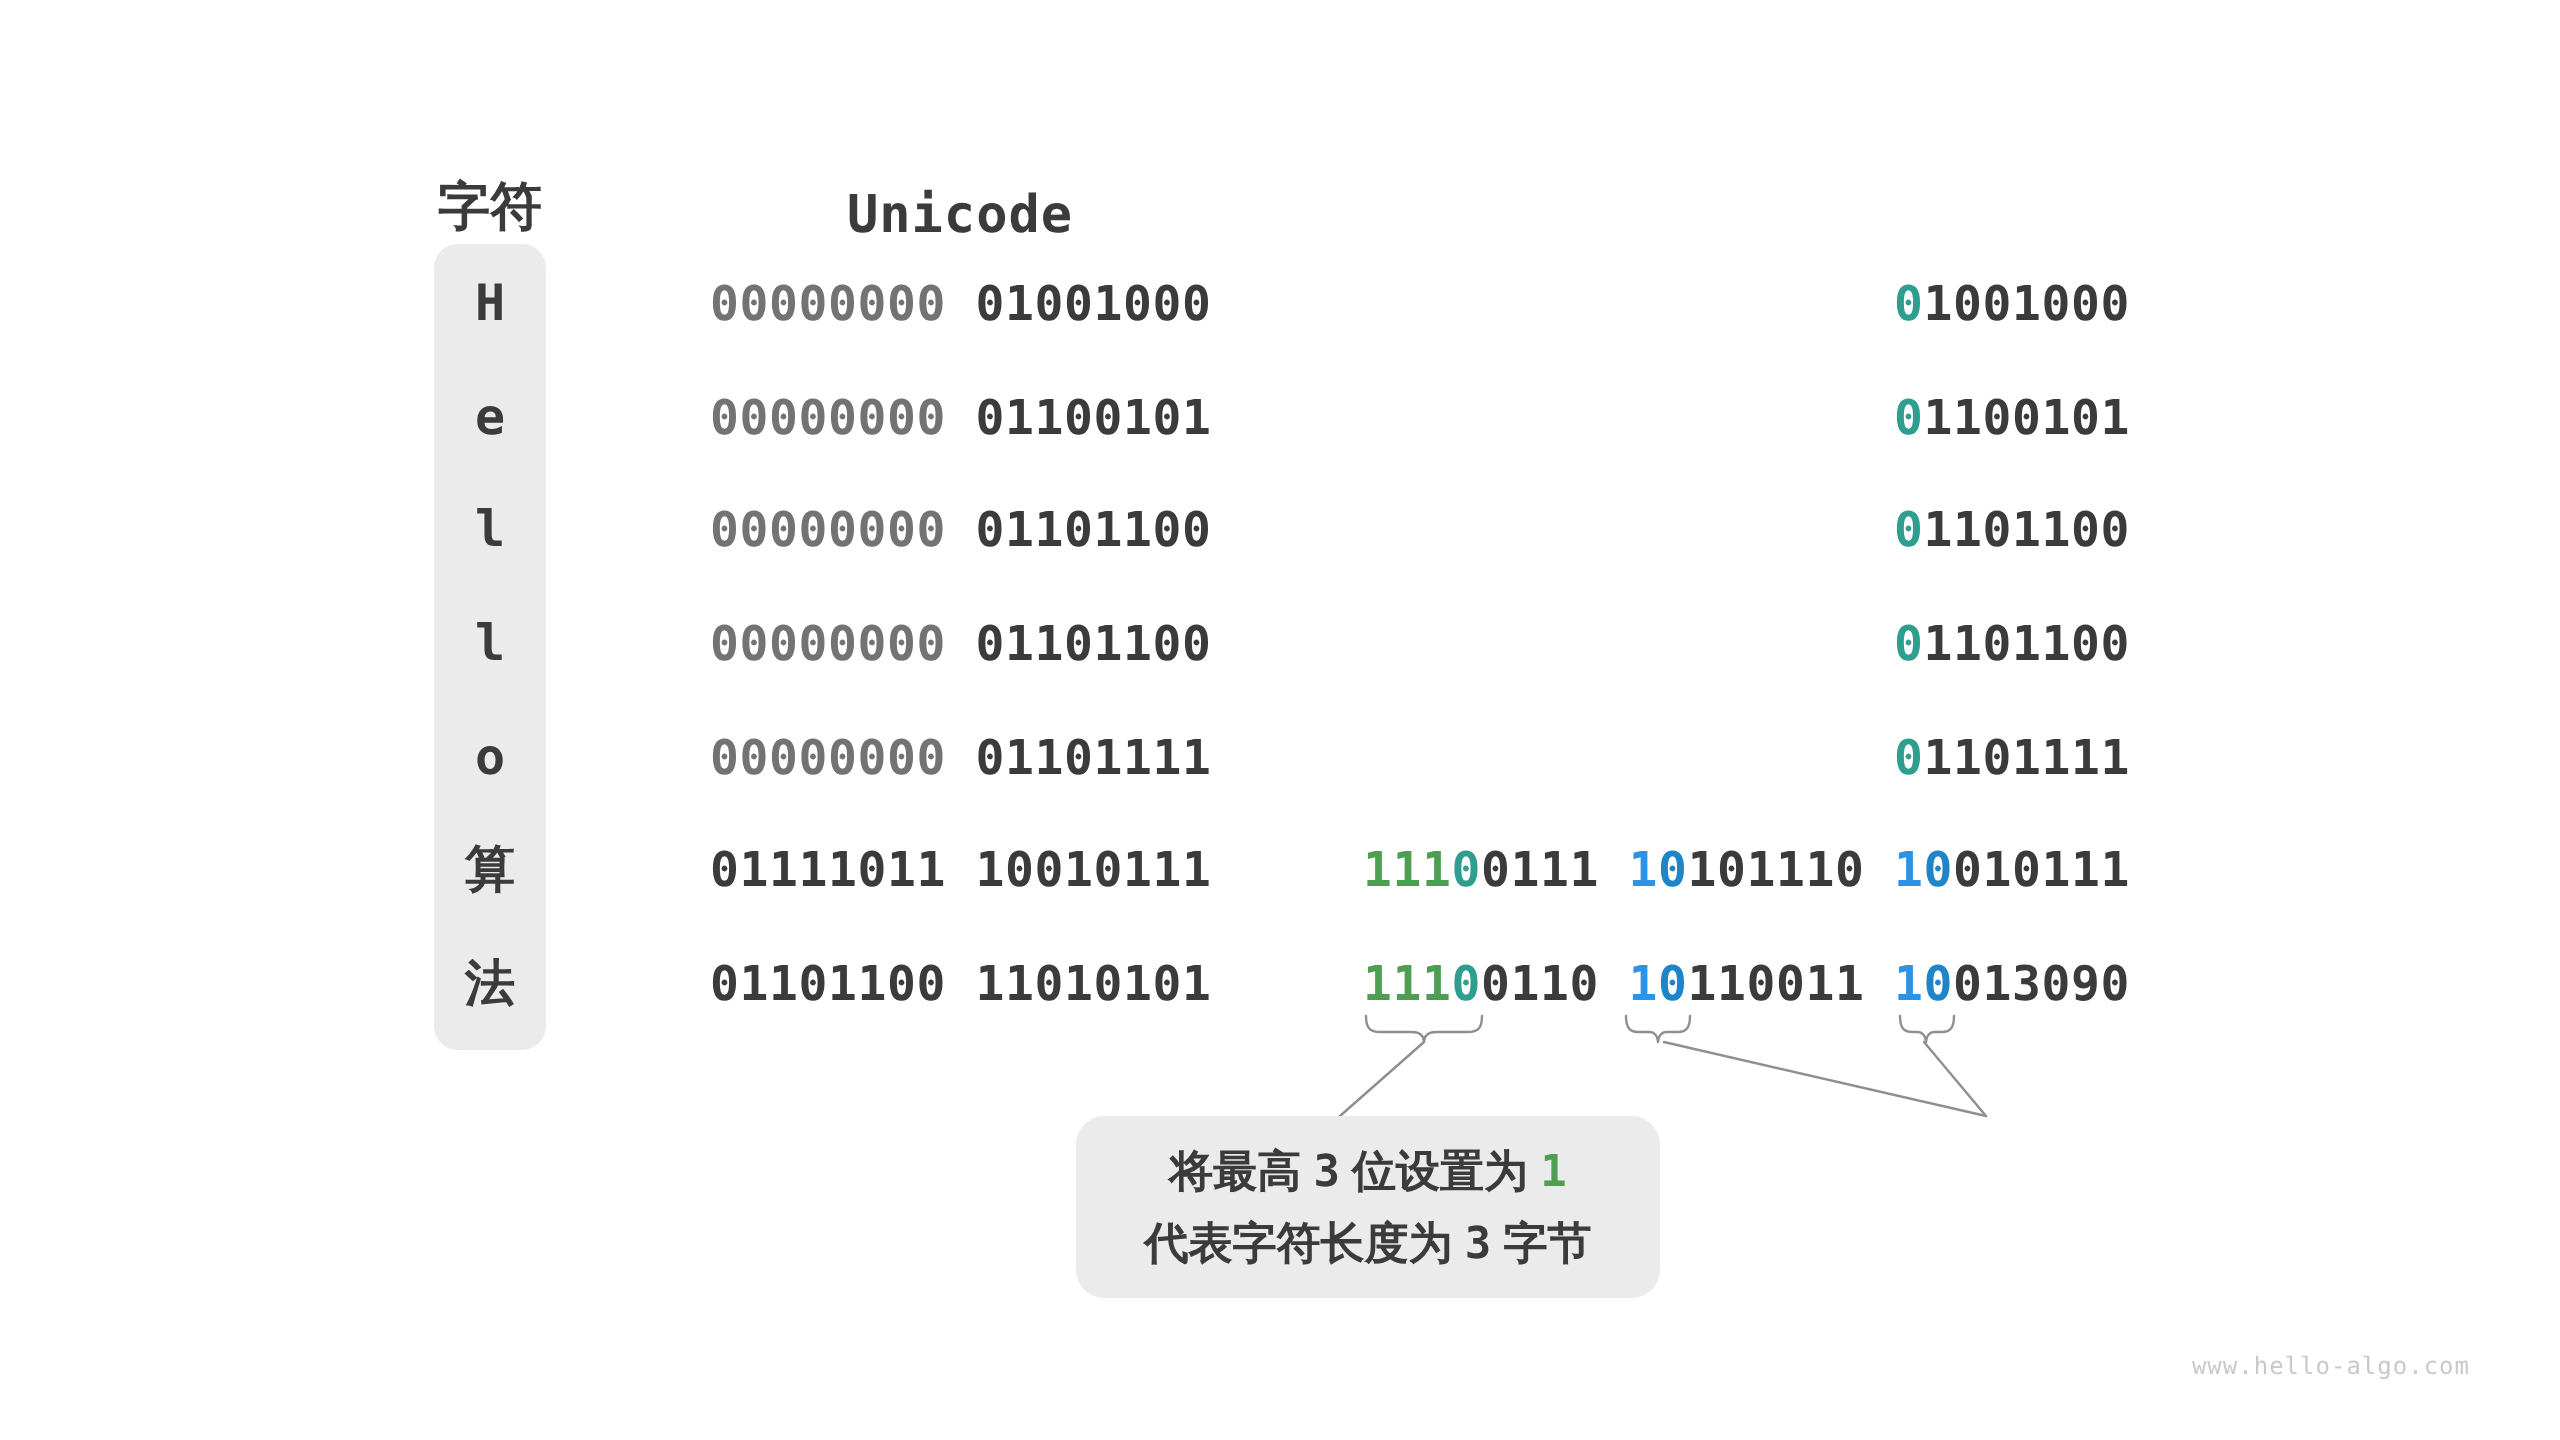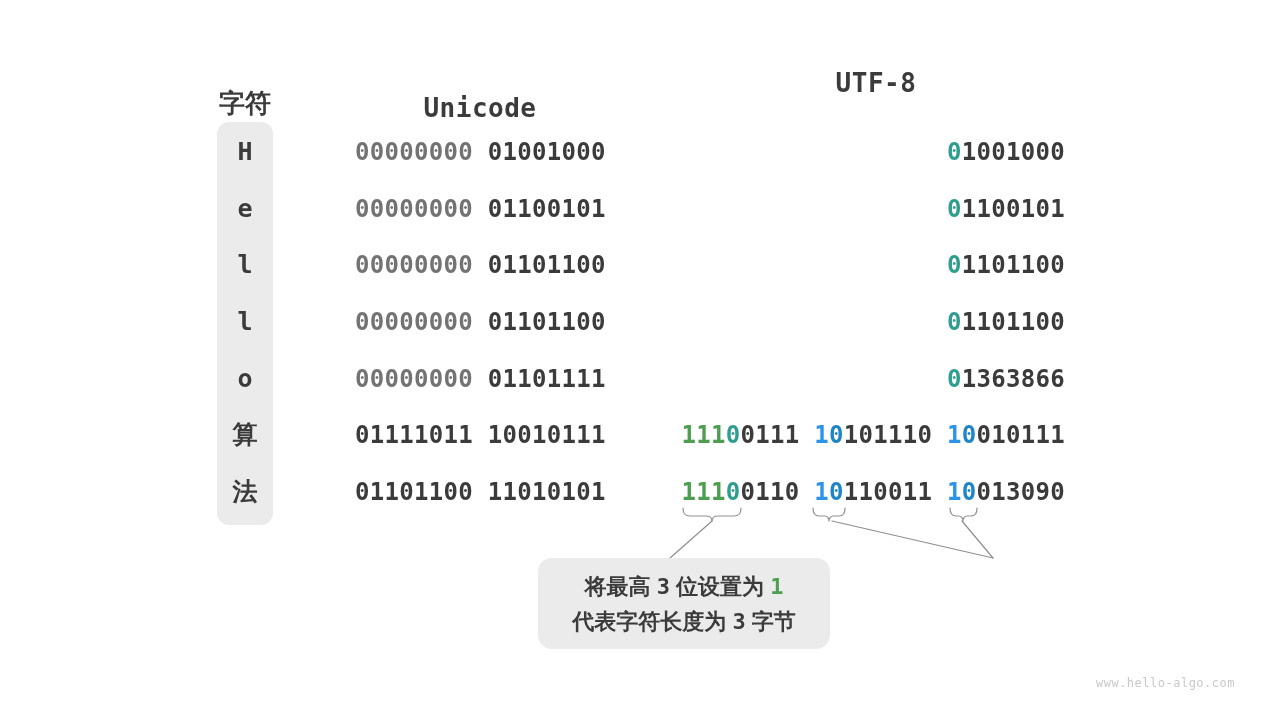--- a/index.html
+++ b/index.html
@@ -49,21 +49,20 @@
   .watermark{position:absolute;top:676px;right:45px;font-family:"DejaVu Sans Mono","Liberation Mono",monospace;
              font-size:12px;color:#c9c9c9;letter-spacing:.5px;}
 </style>
 </head>
 <body>
 
 <div class="canvas">
 
   <div class="hdr hdr-char">字符</div>
   <div class="hdr hdr-mono hdr-unicode">Unicode</div>
-  <div class="hdr hdr-mono hdr-utf8">UTF-8</div>
 
   <div class="char-col-bg"></div>
 
   <div id="rows">
       <div class="row" style="top: 136px;">
         <div class="char-label">H</div>
         <div class="bin bin-unicode"><span class="c-gray">00000000 </span><span class="c-dark">01001000</span></div>
         <div class="bin bin-utf8"><span class="c-teal">0</span><span class="c-dark">1001000</span></div>
       </div>
       <div class="row" style="top: 193px;">
@@ -77,21 +76,21 @@
         <div class="bin bin-utf8"><span class="c-teal">0</span><span class="c-dark">1101100</span></div>
       </div>
       <div class="row" style="top: 306px;">
         <div class="char-label">l</div>
         <div class="bin bin-unicode"><span class="c-gray">00000000 </span><span class="c-dark">01101100</span></div>
         <div class="bin bin-utf8"><span class="c-teal">0</span><span class="c-dark">1101100</span></div>
       </div>
       <div class="row" style="top: 363px;">
         <div class="char-label">o</div>
         <div class="bin bin-unicode"><span class="c-gray">00000000 </span><span class="c-dark">01101111</span></div>
-        <div class="bin bin-utf8"><span class="c-teal">0</span><span class="c-dark">1363866</span></div>
+        <div class="bin bin-utf8"><span class="c-teal">0</span><span class="c-dark">1101111</span></div>
       </div>
       <div class="row" style="top: 419px;">
         <div class="char-label">算</div>
         <div class="bin bin-unicode"><span class="c-dark">01111011 10010111</span></div>
         <div class="bin bin-utf8"><span class="c-green">111</span><span class="c-teal">0</span><span class="c-dark">0111 </span><span class="c-blue">1</span><span class="c-blue0">0</span><span class="c-dark">101110 </span><span class="c-blue">1</span><span class="c-blue0">0</span><span class="c-dark">010111</span></div>
       </div>
       <div class="row" style="top: 476px;">
         <div class="char-label">法</div>
         <div class="bin bin-unicode"><span class="c-dark">01101100 11010101</span></div>
         <div class="bin bin-utf8"><span class="c-green">111</span><span class="c-teal">0</span><span class="c-dark">0110 </span><span class="c-blue">1</span><span class="c-blue0">0</span><span class="c-dark">110011 </span><span class="c-blue">1</span><span class="c-blue0">0</span><span class="c-dark">013090</span></div>

